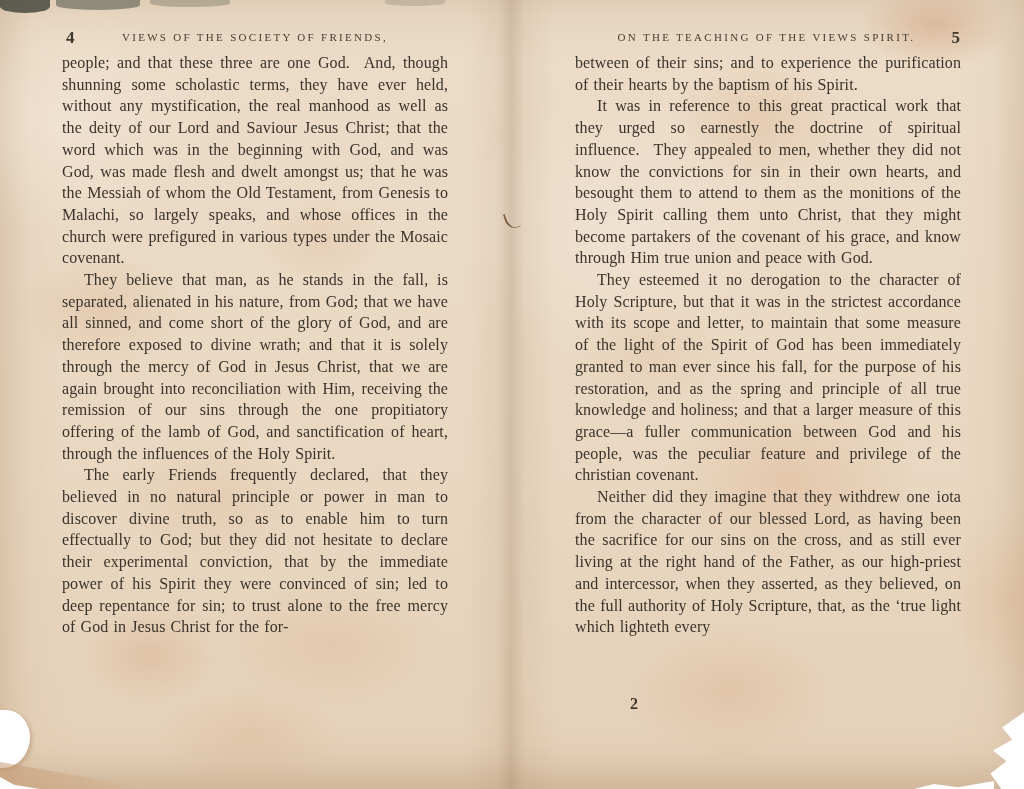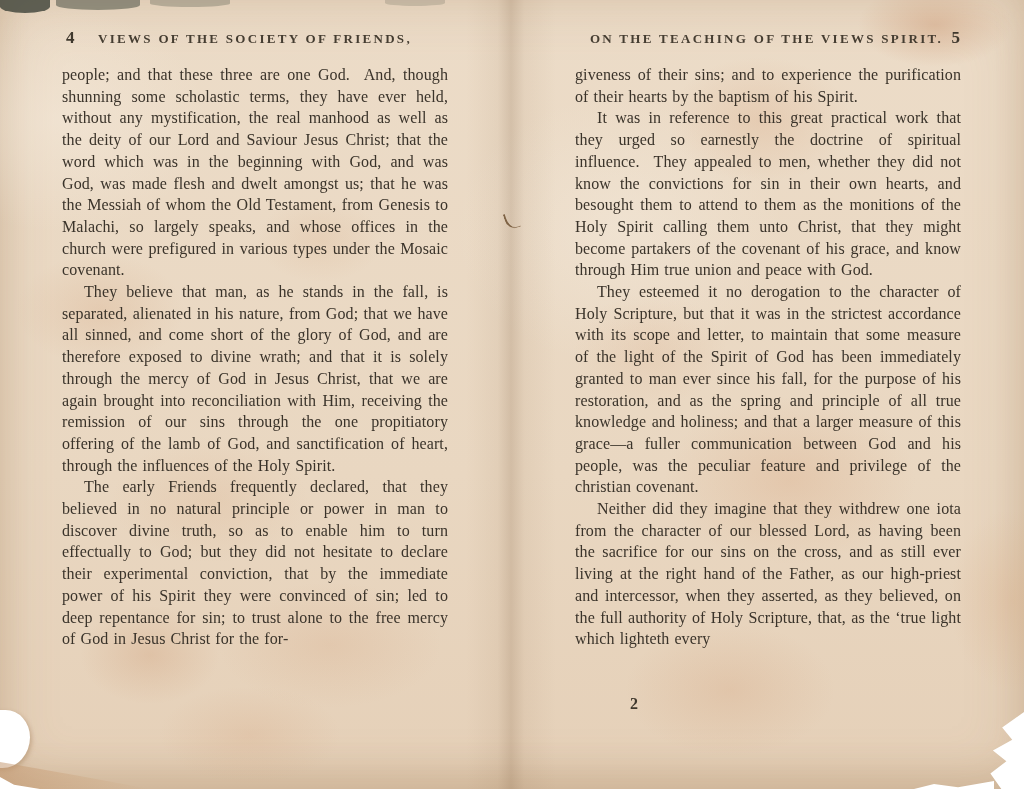--- a/index.html
+++ b/index.html
@@ -76,33 +76,33 @@
     background: #6a6d5c; border-radius: 0 0 100% 100%; opacity: .25; }
 
   
   .page { position: absolute; top: 0; height: 789px; color: #3a332a; }
   .page-left  { left: 0;     width: 511px; }
   .page-right { left: 511px; width: 513px; }
 
   .header-row { position: absolute; top: 31px; left: 0; right: 0; height: 20px; }
   .running-header {
     display: block; text-align: center;
-    font-size: 13px; font-weight: bold; letter-spacing: 2.3px;
+    font-size: 11px; font-weight: normal; letter-spacing: 2.3px;
     color: #453d31; white-space: nowrap;
   }
   .page-left  .running-header { margin: 0 63px 0 62px; }
   .page-right .running-header { margin: 0 66px 0 64px; }
   .pagenum {
     position: absolute; top: -3px; font-size: 17px; font-weight: bold; color: #3f382d;
   }
   .pagenum-left  { left: 66px; }
   .pagenum-right { right: 64px; }
 
   .body-text {
-    position: absolute; top: 64px; width: 386px;
+    position: absolute; top: 52px; width: 386px;
     font-size: 16px; line-height: 21.7px; text-align: justify;
     word-spacing: 0.06em; letter-spacing: 0.1px;
   }
   .page-left  .body-text { left: 62px; }
   .page-right .body-text { left: 64px; }
   .body-text p { margin: 0; text-indent: 22px; }
   .body-text p.continuation { text-indent: 0; }
 
   .signature-mark {
     position: absolute; left: 119px; top: 695px;
@@ -129,21 +129,21 @@
       <p>The early Friends frequently declared, that they believed in no natural principle or power in man to discover divine truth, so as to enable him to turn effectually to God; but they did not hesitate to declare their experimental conviction, that by the immediate power of his Spirit they were convinced of sin; led to deep repentance for sin; to trust alone to the free mercy of God in Jesus Christ for the for-</p>
     </div>
   </div>
 
   <div class="page page-right">
     <div class="header-row">
       <span class="running-header">ON THE TEACHING OF THE VIEWS SPIRIT.</span>
       <span class="pagenum pagenum-right">5</span>
     </div>
     <div class="body-text">
-      <p class="continuation">giveness of their sins; and to experience the purification of their hearts by the baptism of his Spirit.</p>
+      <p class="continuation">between of their sins; and to experience the purification of their hearts by the baptism of his Spirit.</p>
       <p>It was in reference to this great practical work that they urged so earnestly the doctrine of spiritual influence.&nbsp; They appealed to men, whether they did not know the convictions for sin in their own hearts, and besought them to attend to them as the monitions of the Holy Spirit calling them unto Christ, that they might become partakers of the covenant of his grace, and know through Him true union and peace with God.</p>
       <p>They esteemed it no derogation to the character of Holy Scripture, but that it was in the strictest accordance with its scope and letter, to maintain that some measure of the light of the Spirit of God has been immediately granted to man ever since his fall, for the purpose of his restoration, and as the spring and principle of all true knowledge and holiness; and that a larger measure of this grace—a fuller communication between God and his people, was the peculiar feature and privilege of the christian covenant.</p>
       <p>Neither did they imagine that they withdrew one iota from the character of our blessed Lord, as having been the sacrifice for our sins on the cross, and as still ever living at the right hand of the Father, as our high-priest and intercessor, when they asserted, as they believed, on the full authority of Holy Scripture, that, as the ‘true light which lighteth every</p>
     </div>
     <span class="signature-mark">2</span>
   </div>
 
   <div class="tear-bl"></div>
   <div class="edge-band-bl"></div>
   <div class="tear-bl-corner"></div>

